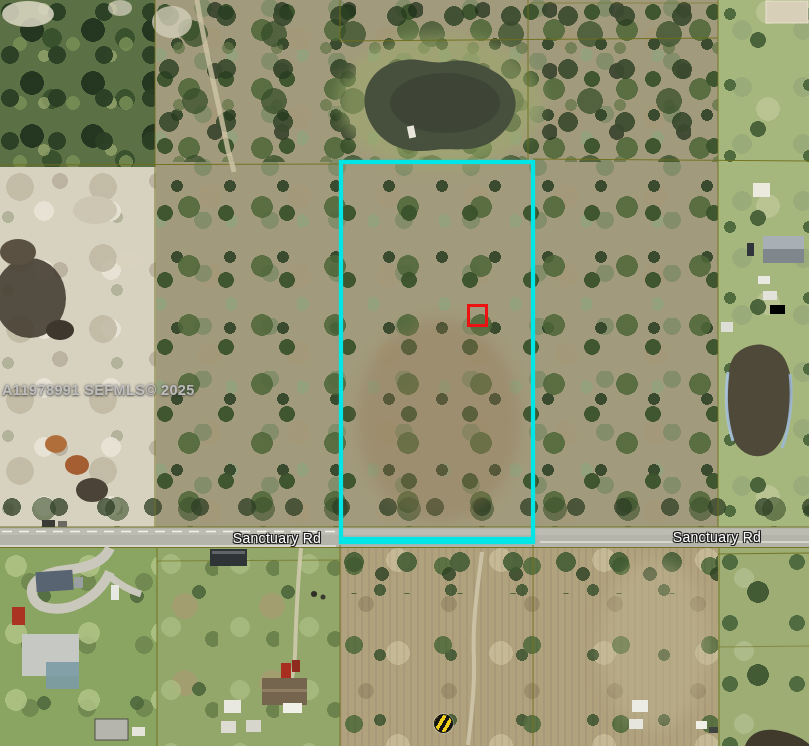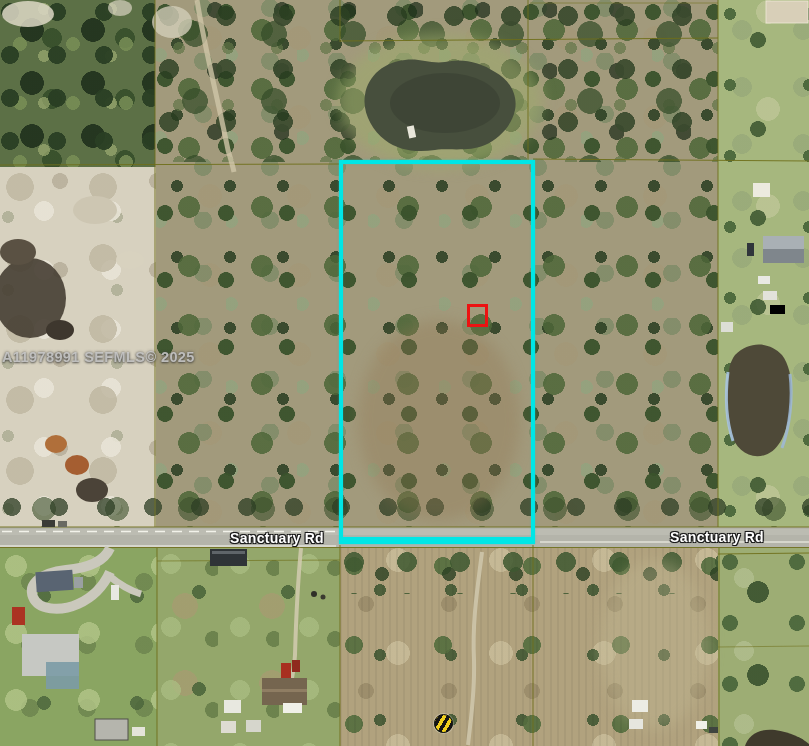--- a/index.html
+++ b/index.html
@@ -128,27 +128,27 @@
     border:3.5px solid #ec1212;
   }
   .hazard{
     position:absolute;left:434px;top:714px;width:19px;height:19px;z-index:11;
     border-radius:50%;border:1px solid #0d0d0d;
     background:repeating-linear-gradient(120deg,#f0cf1c 0 3.5px,#151515 3.5px 7px);
     box-shadow:0 0 0 1px rgba(255,255,255,.25);
   }
   .road-label{
     position:absolute;z-index:12;transform:translate(-50%,-50%);
-    font-size:14px;font-weight:bold;color:#fff;letter-spacing:.3px;white-space:nowrap;
+    font-size:14px;font-weight:normal;color:#fff;letter-spacing:.3px;white-space:nowrap;
     text-shadow:-1px -1px 0 #1a1a1a,1px -1px 0 #1a1a1a,-1px 1px 0 #1a1a1a,1px 1px 0 #1a1a1a,0 0 2px #000;
   }
   .rl-west{left:277px;top:538px;}
   .rl-east{left:717px;top:537px;}
   .watermark{
-    position:absolute;left:2px;top:349px;z-index:12;
+    position:absolute;left:2px;top:382px;z-index:12;
     font-size:14.5px;font-weight:bold;letter-spacing:.4px;white-space:nowrap;
     color:rgba(205,205,205,.85);
     text-shadow:0 0 3px rgba(70,70,70,.8),0 1px 2px rgba(40,40,40,.6);
   }
 </style>
 </head>
 <body>
 
 <div id="stage">
 

